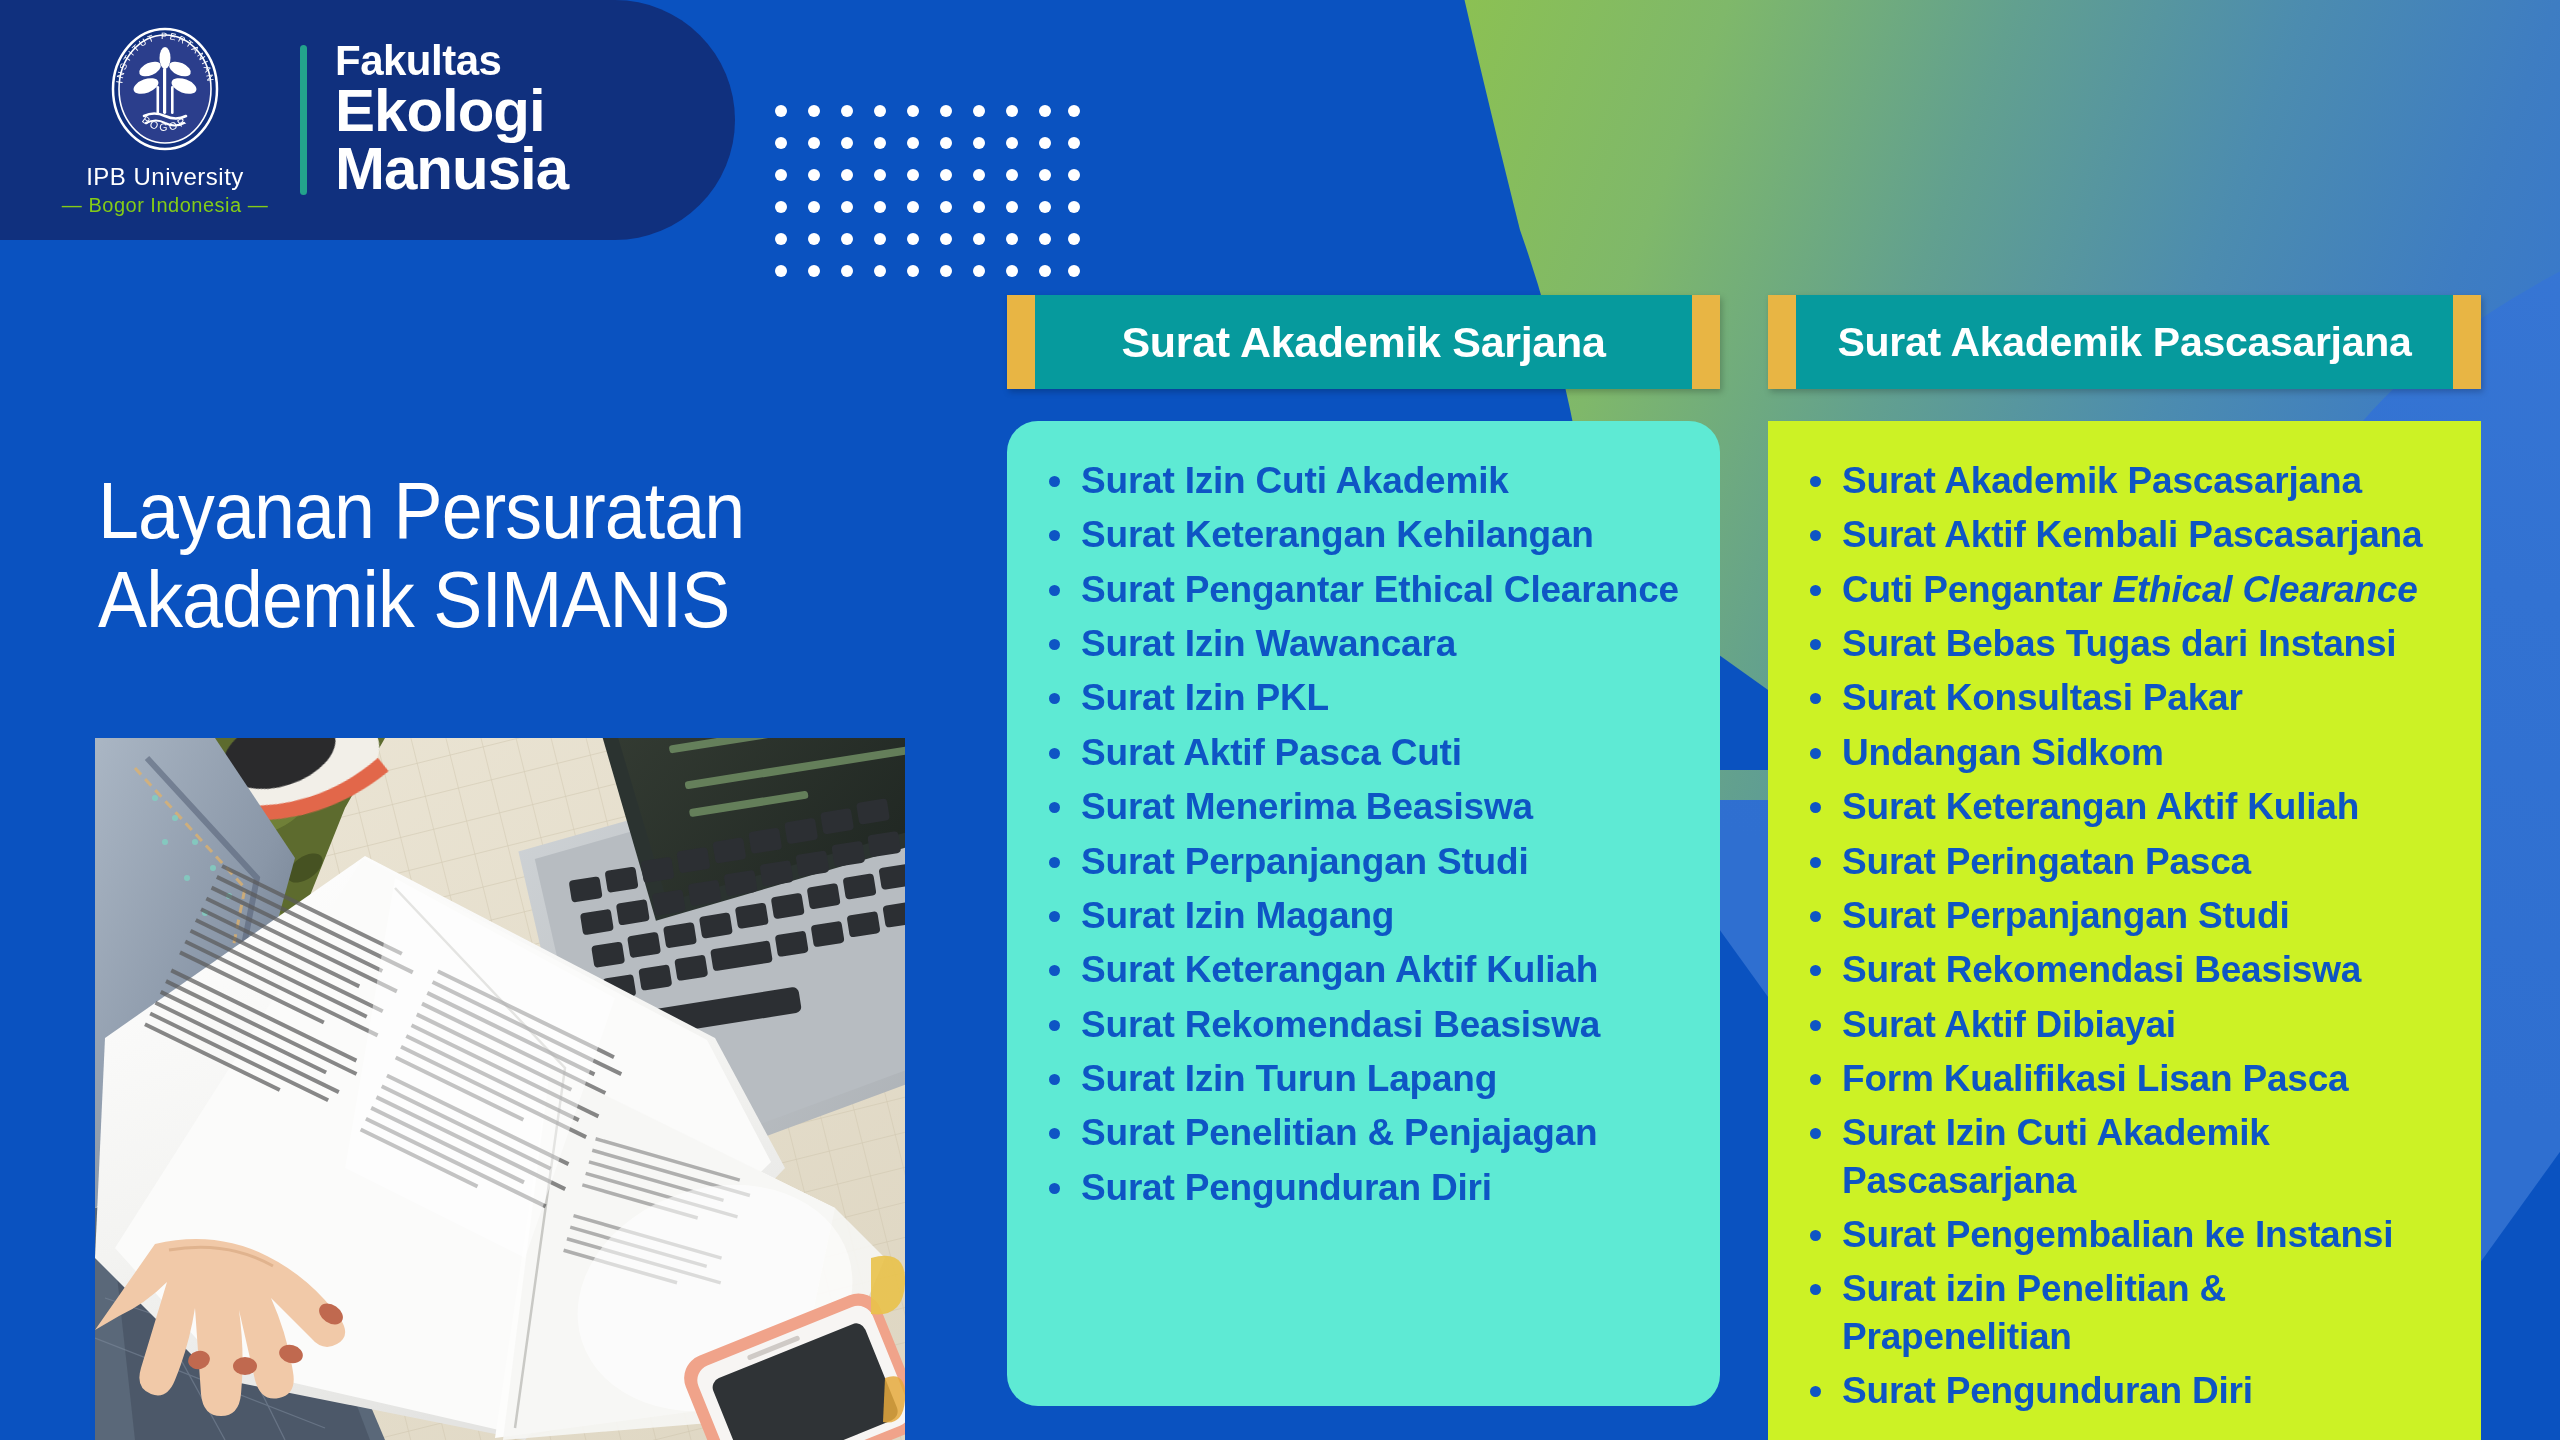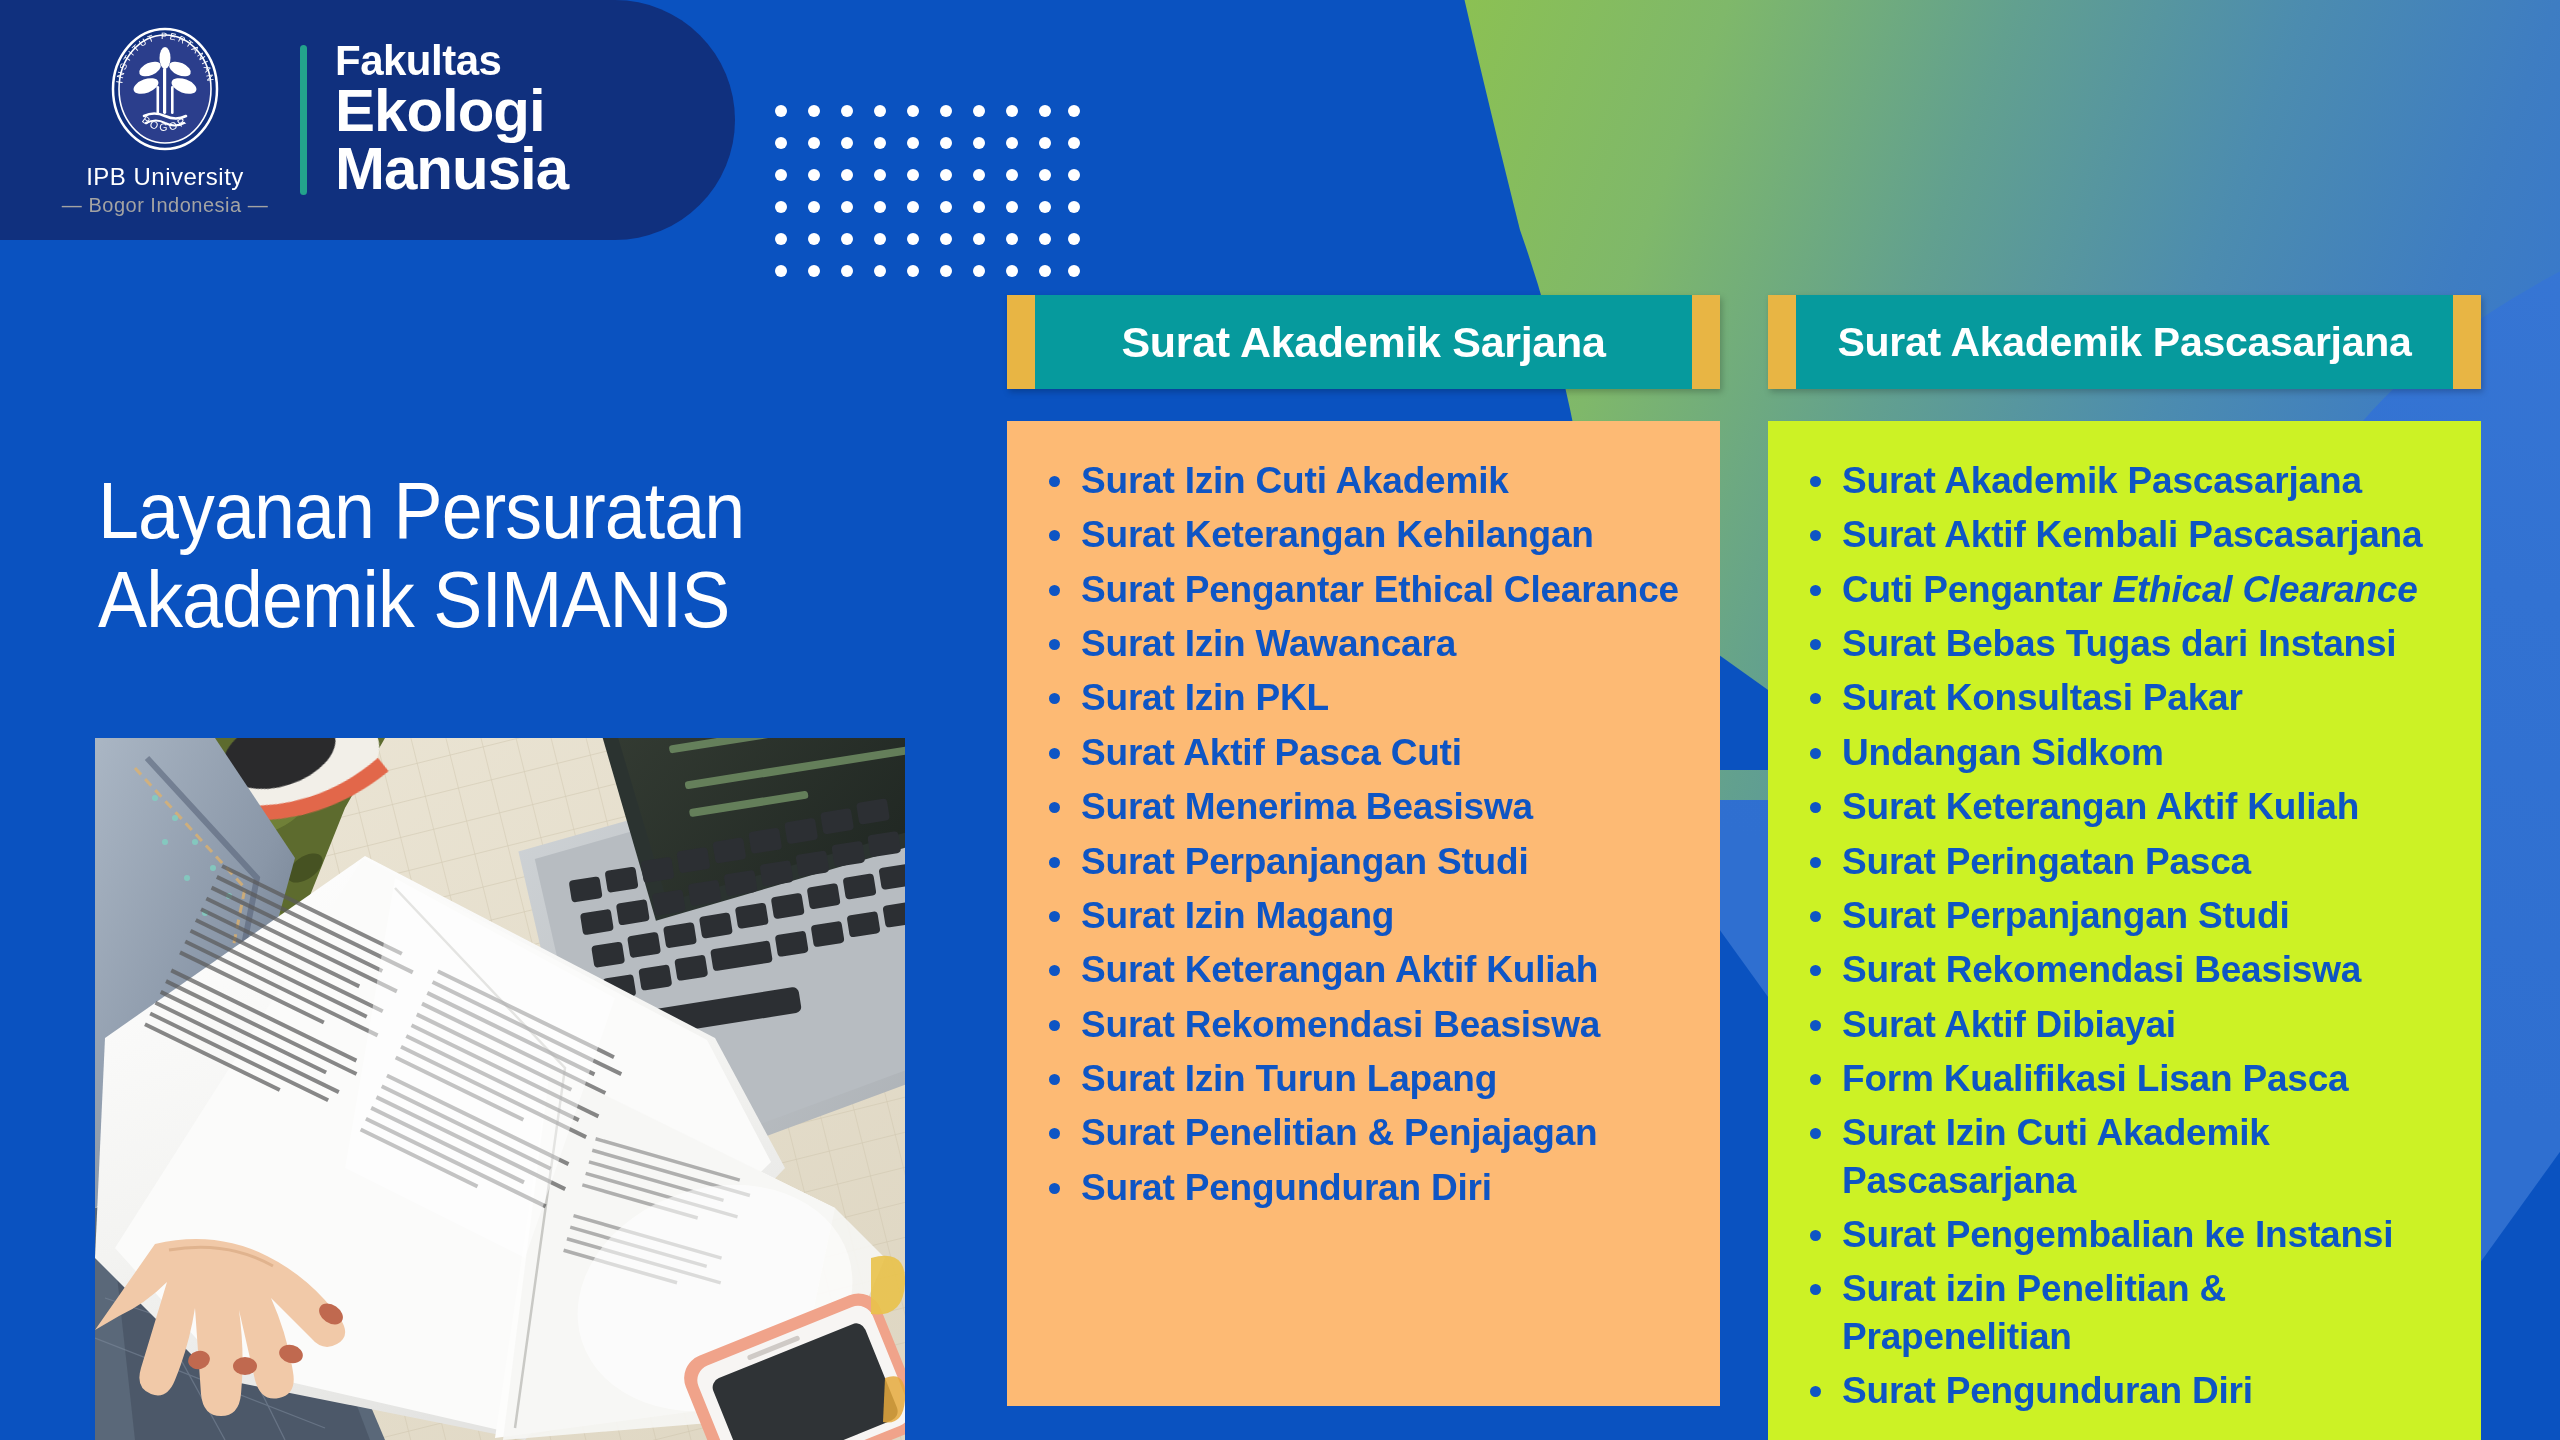--- a/index.html
+++ b/index.html
@@ -92,21 +92,21 @@
   .ipb-word {
     color: #ffffff;
     font-size: 24px;
     font-weight: 400;
     letter-spacing: 0.5px;
     line-height: 1;
     margin-top: 7px;
     font-family: "Liberation Sans", sans-serif;
   }
   .ipb-sub {
-    color: #a3a3a3;
+    color: #84cc16;
     font-size: 20px;
     letter-spacing: 0.5px;
     margin-top: 5px;
     white-space: nowrap;
   }
   .pill-divider {
     width: 7px;
     height: 150px;
     background: #23A38C;
     margin: 0 28px 0 10px;
@@ -206,21 +206,21 @@
     white-space: nowrap;
   }
   .col-pasca .head-label { font-size: 41px; }
 
   .panel-body {
     margin-top: 32px;
     padding: 36px 16px 40px 18px;
     min-height: 985px;
     box-sizing: border-box;
   }
-  .body-cyan { background: #fdba74; }
+  .body-cyan { background: #5eead4; border-radius: 31px; }
   .body-lime { background: #CCF225; }
 
   .panel-body ul {
     margin: 0;
     padding: 0 0 0 50px;
     list-style: none;
   }
   .panel-body li {
     position: relative;
     color: #0E55C4;

